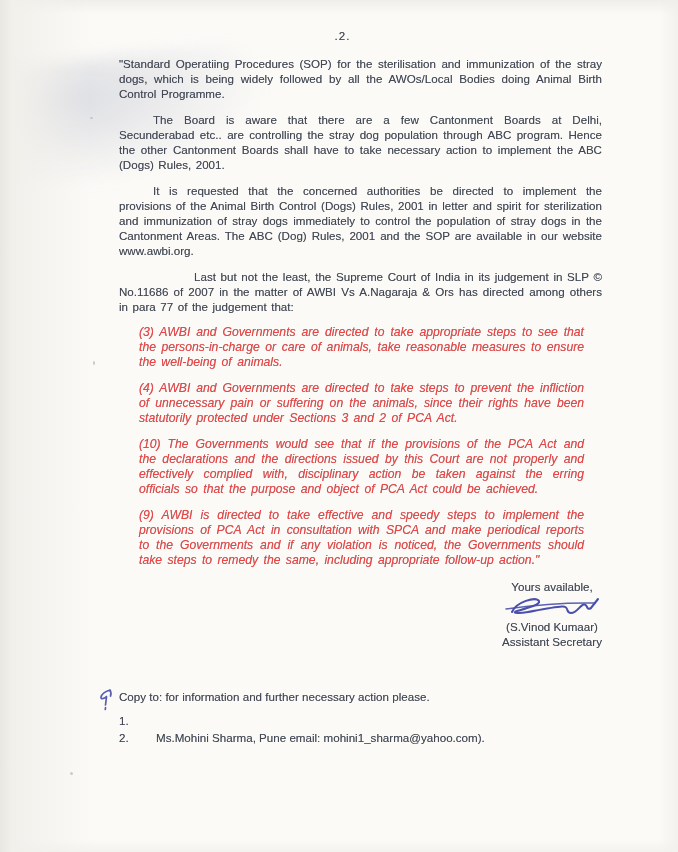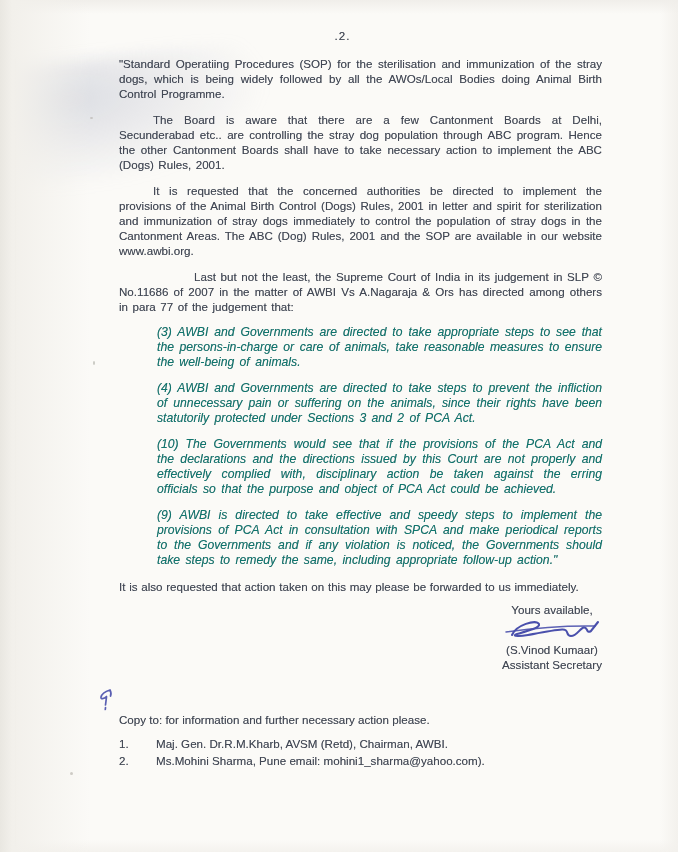--- a/index.html
+++ b/index.html
@@ -37,23 +37,23 @@
     position:absolute; left:119px; top:22px; width:483px; z-index:4;
     font-size:11.6px; line-height:15px;
     text-shadow:0 0 .5px rgba(65,71,84,.5);
   }
   .pagenum { text-align:center; margin:6px 0 13px 0; letter-spacing:1px; transform:translateX(-18px); }
   .para { text-align:justify; margin:0 0 11px 0; word-spacing:1.3px; }
   .ind-a { text-indent:34px; }
   .ind-b { text-indent:75px; }
   .weblink { color:inherit; }
   .quote {
-    margin:0 0 11px 38px; width:445px;
+    margin:0 0 11px 20px; width:445px;
     font-style:italic; font-size:12.2px; line-height:15px;
-    text-align:justify; word-spacing:2px; color:#0f766e;
+    text-align:justify; word-spacing:2px; color:#ef4444;
     text-shadow:0 0 .5px rgba(57,64,78,.5);
   }
   .closing { text-align:justify; margin:2px 0 6px 0; word-spacing:.5px; }
   .sigwrap { text-align:right; margin-top:8px; }
   .sigblock { display:inline-block; text-align:center; }
   .sigblock .sal { margin-bottom:0; }
   .sig-svg { display:block; margin:-2px auto -3px auto; }
   .copyhead { margin-top:40px; }
   .copylist { margin-top:8px; }
   .copyitem { display:flex; line-height:17px; }
@@ -84,40 +84,38 @@
 
     <p class="para ind-a"><span>It is requested that the concerned authorities be directed to implement the provisions of the Animal Birth Control (Dogs) Rules, 2001 in letter and spirit for sterilization and immunization of stray dogs immediately to control the population of stray dogs in the Cantonment Areas. The ABC (Dog) Rules, 2001 and the SOP are available in our website </span><a class="weblink">www.awbi.org</a><span>.</span></p>
 
     <p class="para ind-b">Last but not the least, the Supreme Court of India in its judgement in SLP © No.11686 of 2007 in the matter of AWBI Vs A.Nagaraja &amp; Ors has directed among others in para 77 of the judgement that:</p>
 
     <p class="quote">(3) AWBI and Governments are directed to take appropriate steps to see that the persons-in-charge or care of animals, take reasonable measures to ensure the well-being of animals.</p>
     <p class="quote">(4) AWBI and Governments are directed to take steps to prevent the infliction of unnecessary pain or suffering on the animals, since their rights have been statutorily protected under Sections 3 and 2 of PCA Act.</p>
     <p class="quote">(10) The Governments would see that if the provisions of the PCA Act and the declarations and the directions issued by this Court are not properly and effectively complied with, disciplinary action be taken against the erring officials so that the purpose and object of PCA Act could be achieved.</p>
     <p class="quote">(9) AWBI is directed to take effective and speedy steps to implement the provisions of PCA Act in consultation with SPCA and make periodical reports to the Governments and if any violation is noticed, the Governments should take steps to remedy the same, including appropriate follow-up action."</p>
 
-    <p class="closing">It is also requested that action taken on this may please be forwarded to us immediately.</p>
 
     <div class="sigwrap">
       <div class="sigblock">
         <div class="sal">Yours available,</div>
         <svg class="sig-svg" width="100" height="30" viewBox="0 0 100 30">
           <path d="M10 20 C14 10, 34 4, 37 9 C39 13, 22 17, 15 19 C10 20.5, 14 22, 26 20 C42 17, 52 15, 60 14.5 C68 14, 63 21, 69 21 C75 21, 78 13, 82 12.5 C86 12, 84 19, 89 16 L96 7" fill="none" stroke="#4a50ac" stroke-width="2.1" stroke-linecap="round"></path>
           <path d="M4 17 C28 13.5, 62 10.5, 93 11" fill="none" stroke="#4a50ac" stroke-width="1.5" stroke-linecap="round" opacity=".9"></path>
         </svg>
         <div>(S.Vinod Kumaar)</div>
         <div>Assistant Secretary</div>
       </div>
     </div>
 
     <div class="copyhead">Copy to: for information and further necessary action please.</div>
 
     <div class="copylist">
       <div class="copyitem">
         <span class="num">1.</span>
-        <span>Maj. Gen. Dr.R.M.Kharb, AVSM (Retd), Chairman, AWBI.</span>
       </div>
       <div class="copyitem">
         <span class="num">2.</span>
         <span>Ms.Mohini Sharma, Pune email: mohini1_sharma@yahoo.com).</span>
       </div>
     </div>
   </div>
 </div>
 
 </body></html>

